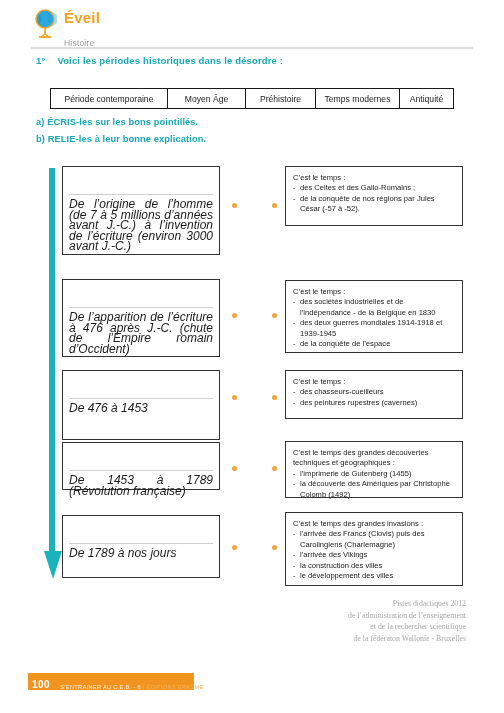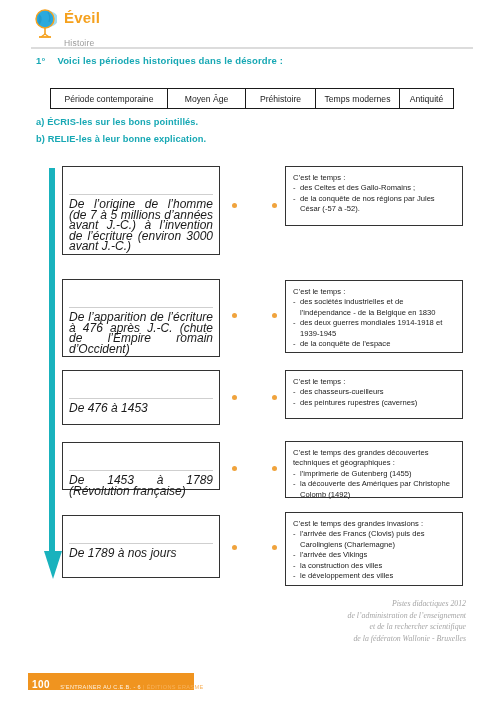--- a/index.html
+++ b/index.html
@@ -182,21 +182,20 @@
   .dot-left  { left: 232px; }
   .dot-right { left: 272px; }
 
   
   .credits {
     position: absolute;
     right: 38px;
     top: 598px;
     text-align: right;
     color: #a6a6a6;
-    font-style: italic;
     font-size: 7.8px;
     line-height: 11.6px;
     font-family: "Liberation Serif", "DejaVu Serif", serif;
   }
 
   
   .footer-bar {
     position: absolute;
     left: 28px;
     top: 673px;
@@ -303,21 +302,21 @@
       <div class="head">C’est le temps :</div>
       <ul>
         <li>des sociétés industrielles et de l’indépendance - de la Belgique en 1830</li>
         <li>des deux guerres mondiales 1914-1918 et 1939-1945</li>
         <li>de la conquête de l’espace</li>
       </ul>
     </div>
   </div>
 
   <div class="row">
-    <div class="lbox" style="top:370px; height:55px;">
+    <div class="lbox" style="top:370px; height:70px;">
       <div class="blank-line"></div>
       <div class="txt">De 476 à 1453</div>
     </div>
     <div class="dot dot-left" style="top:395px;"></div>
     <div class="dot dot-right" style="top:395px;"></div>
     <div class="rbox" style="top:370px; height:49px;">
       <div class="head">C’est le temps :</div>
       <ul>
         <li>des chasseurs-cueilleurs</li>
         <li>des peintures rupestres (cavernes)</li>

